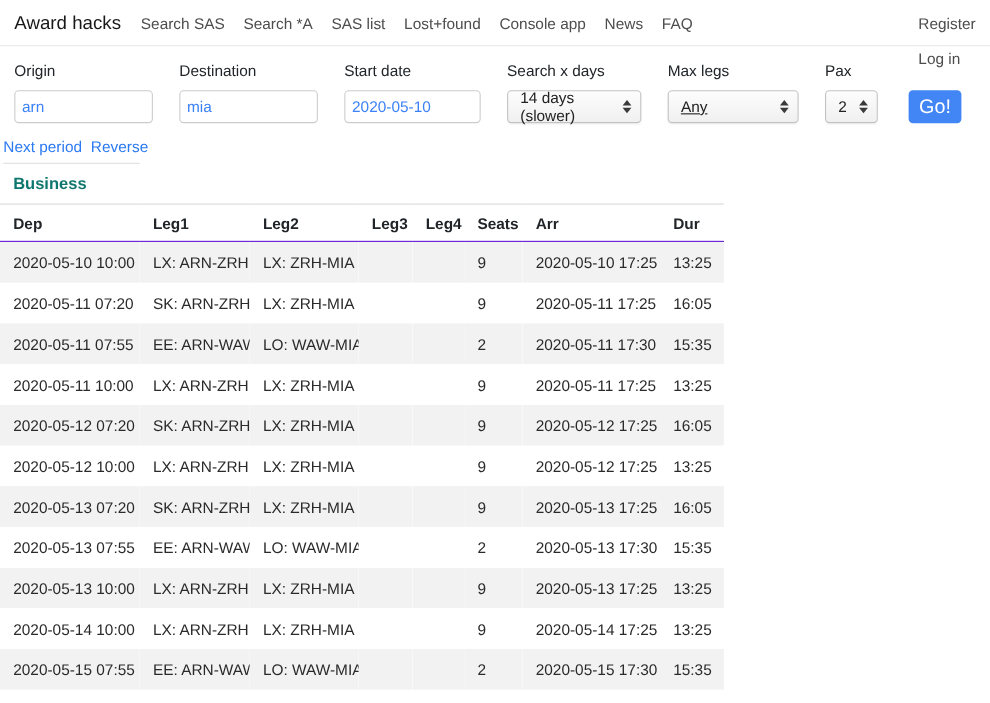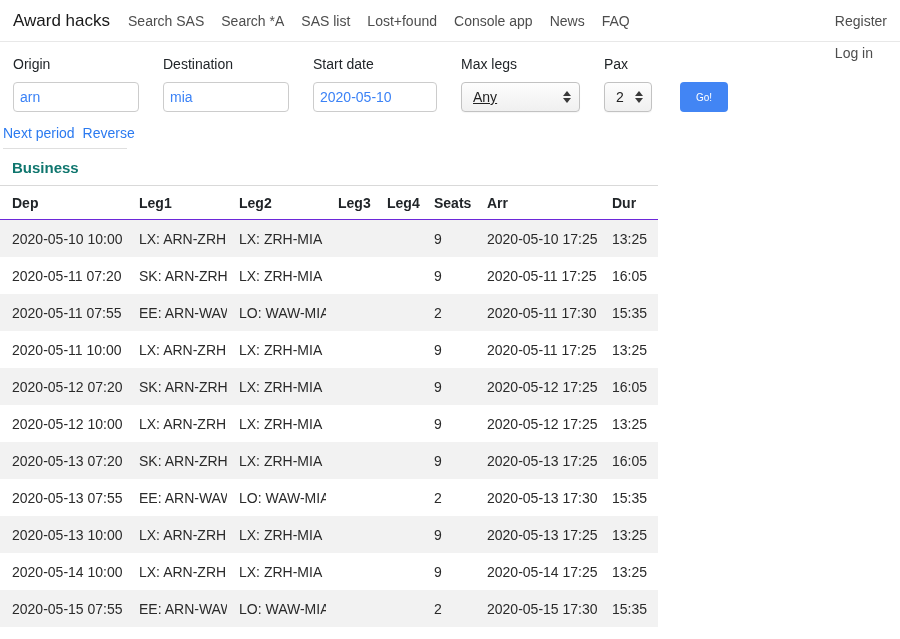--- a/index.html
+++ b/index.html
@@ -27,21 +27,21 @@
     background: linear-gradient(#fdfdfd, #f0f0f0); display: flex; align-items: center;
     padding: 0 8px 0 11px; cursor: pointer; color: #222; font-size: 14px;
     justify-content: space-between; box-shadow: 0 1px 1px rgba(0,0,0,0.04); }
   .w-days { width: 122px; } .w-legs { width: 119px; text-decoration: underline; } .w-pax { width: 48px; }
   .stepper { display: flex; flex-direction: column; align-items: center; gap: 2px; margin-left: 6px; }
   .stepper .tri-up { width: 0; height: 0; border-left: 4px solid transparent;
     border-right: 4px solid transparent; border-bottom: 5px solid #3a3a3a; }
   .stepper .tri-down { width: 0; height: 0; border-left: 4px solid transparent;
     border-right: 4px solid transparent; border-top: 5px solid #3a3a3a; }
   .go-btn { margin-left: 4px; width: 48px; height: 30px; border: none; border-radius: 4px;
-    background: #4285f4; color: #ffffff; font-size: 10px; cursor: pointer;
+    background: #4285f4; color: #ffffff; font-size: 18px; cursor: pointer;
     font-family: "Liberation Sans", sans-serif; }
 
   
   .period-links { margin: 13px 0 0 3px; width: 124px; border-bottom: 1px solid #dfdfdf;
     padding-bottom: 7px; display: flex; gap: 8px; line-height: 16px; }
   .period-links a { color: #2b7af0; text-decoration: none; font-size: 14px; cursor: pointer; white-space: nowrap; }
 
   
   .section-title { margin: 10px 12px 0 12px; font-weight: 700; font-size: 15px; line-height: 18px; color: #0f766e; }
   table.results { border-collapse: collapse; width: 658px; margin-top: 8px;
@@ -82,20 +82,30 @@
     <label class="field-label">Origin</label>
     <input class="text-input w-origin" type="text" value="arn" style="">
   </div>
   <div class="field-group">
     <label class="field-label">Destination</label>
     <input class="text-input w-dest" type="text" value="mia" style="">
   </div>
   <div class="field-group">
     <label class="field-label">Start date</label>
     <input class="text-input w-date" type="text" value="2020-05-10" style="">
+  </div>
+  <div class="field-group">
+    <label class="field-label">Search x days</label>
+    <div class="select-box w-days">
+      <span>14 days (slower)</span>
+      <span class="stepper">
+        <span class="tri-up"></span>
+          <span class="tri-down"></span>
+      </span>
+    </div>
   </div>
   <div class="field-group">
     <label class="field-label">Max legs</label>
     <div class="select-box w-legs">
       <span>Any</span>
       <span class="stepper">
         <span class="tri-up"></span>
           <span class="tri-down"></span>
       </span>
     </div>

